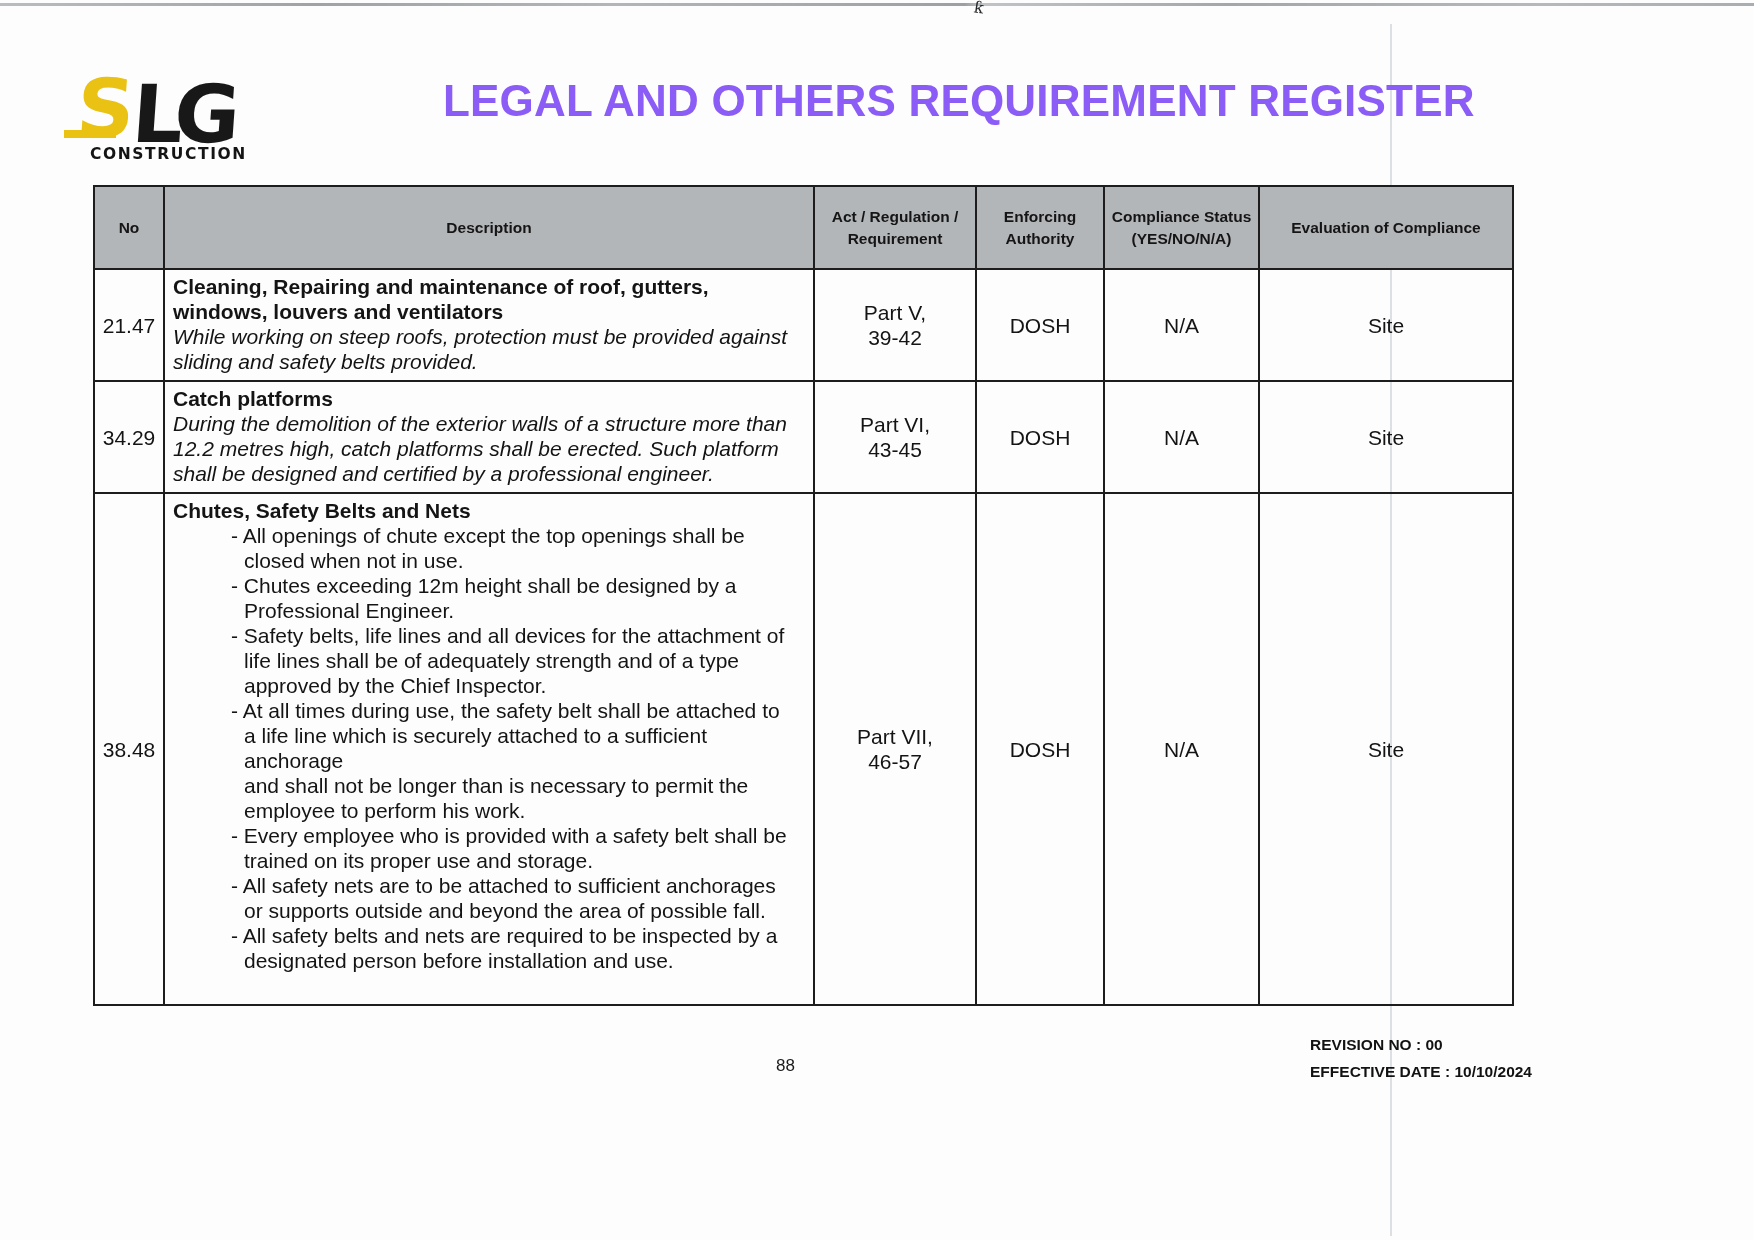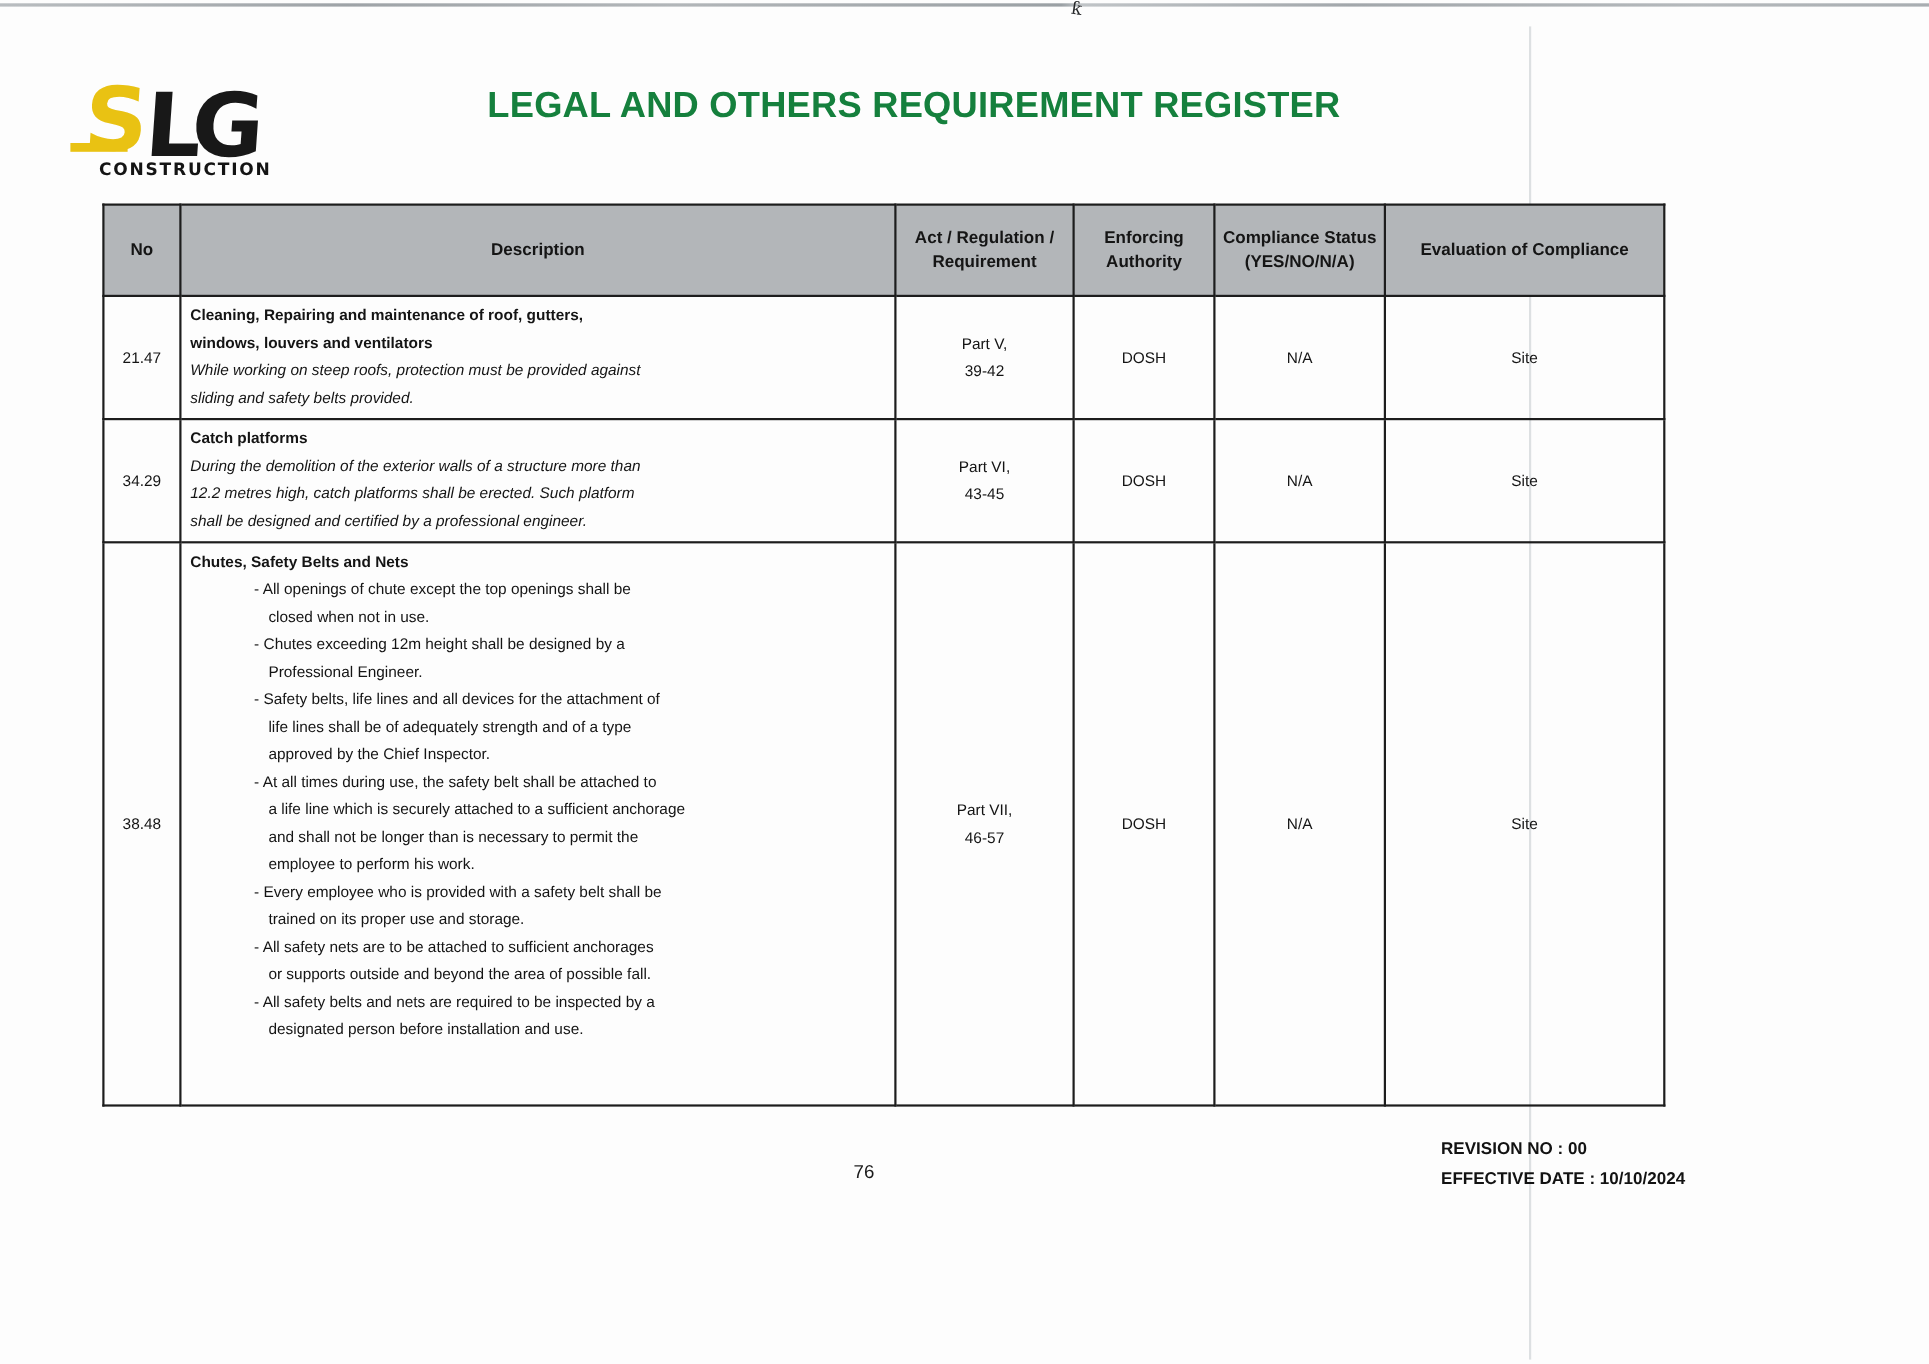--- a/index.html
+++ b/index.html
@@ -27,21 +27,21 @@
     position: absolute; left: 1390px; top: 24px; width: 2px; height: 1212px;
     background: #cdd1d4; opacity: 0.65; z-index: 0;
   }
 
   
   .logo { position: absolute; left: 58px; top: 64px; z-index: 2; }
 
   
   .doc-title {
     position: absolute; left: 443px; top: 76px;
-    font-size: 33px; font-weight: 700; letter-spacing: 0.2px; color: #15803d;
+    font-size: 44px; font-weight: 700; letter-spacing: 0.2px; color: #8b5cf6;
     z-index: 2;
   }
 
   
   .reg-table {
     position: absolute; left: 93px; top: 185px; width: 1419px;
     border-collapse: collapse; table-layout: fixed; z-index: 1;
     background: transparent;
     border-radius: 14px;
   }
@@ -49,21 +49,21 @@
     border: 2px solid #1d1d1d;
   }
   .reg-table th {
     background: #b3b6b9;
     font-size: 15.5px; font-weight: 700; color: #151515;
     text-align: center; vertical-align: middle;
     white-space: pre-line; line-height: 22px; padding: 6px 4px;
     height: 69px;
   }
   .reg-table td {
-    font-size: 14px; line-height: 25px; color: #141414;
+    font-size: 21px; line-height: 25px; color: #141414;
     background: transparent;
   }
   td.c-no, td.c-act, td.c-auth, td.c-comp, td.c-eval {
     text-align: center; vertical-align: middle; white-space: pre-line;
   }
   td.c-desc { vertical-align: top; padding: 4px 10px 6px 8px; }
   .desc-title { font-weight: 700; white-space: pre-line; }
   .desc-body  { white-space: pre-line; font-style: italic; }
   .desc-items { margin-left: 58px; }
   .desc-item  { white-space: pre-line; padding-left: 13px; text-indent: -13px; }
@@ -177,17 +177,17 @@
       </td>
       <td class="c-act">Part VII,
 46-57</td>
       <td class="c-auth">DOSH</td>
       <td class="c-comp">N/A</td>
       <td class="c-eval">Site</td>
     </tr>
   </tbody>
 </table>
 
-<div class="page-number">76</div>
+<div class="page-number">88</div>
 <div class="footer-right">
   <div>REVISION NO : 00</div>
   <div>EFFECTIVE DATE : 10/10/2024</div>
 </div>
 
 </body></html>

